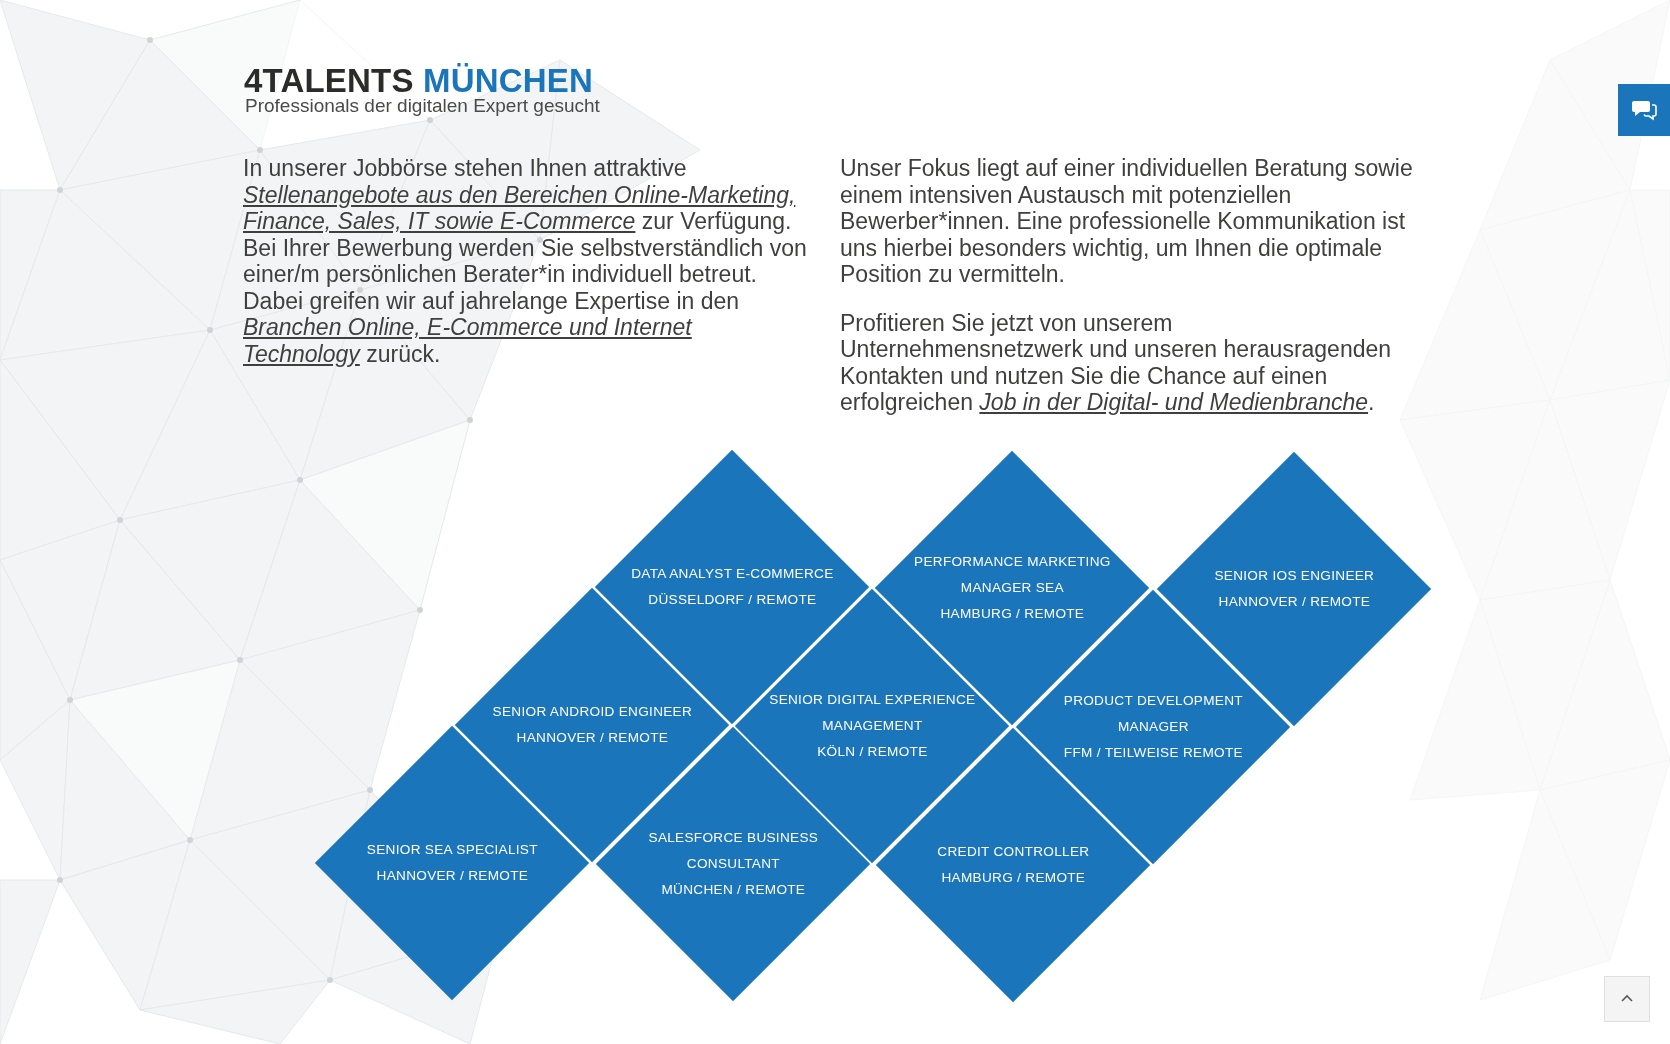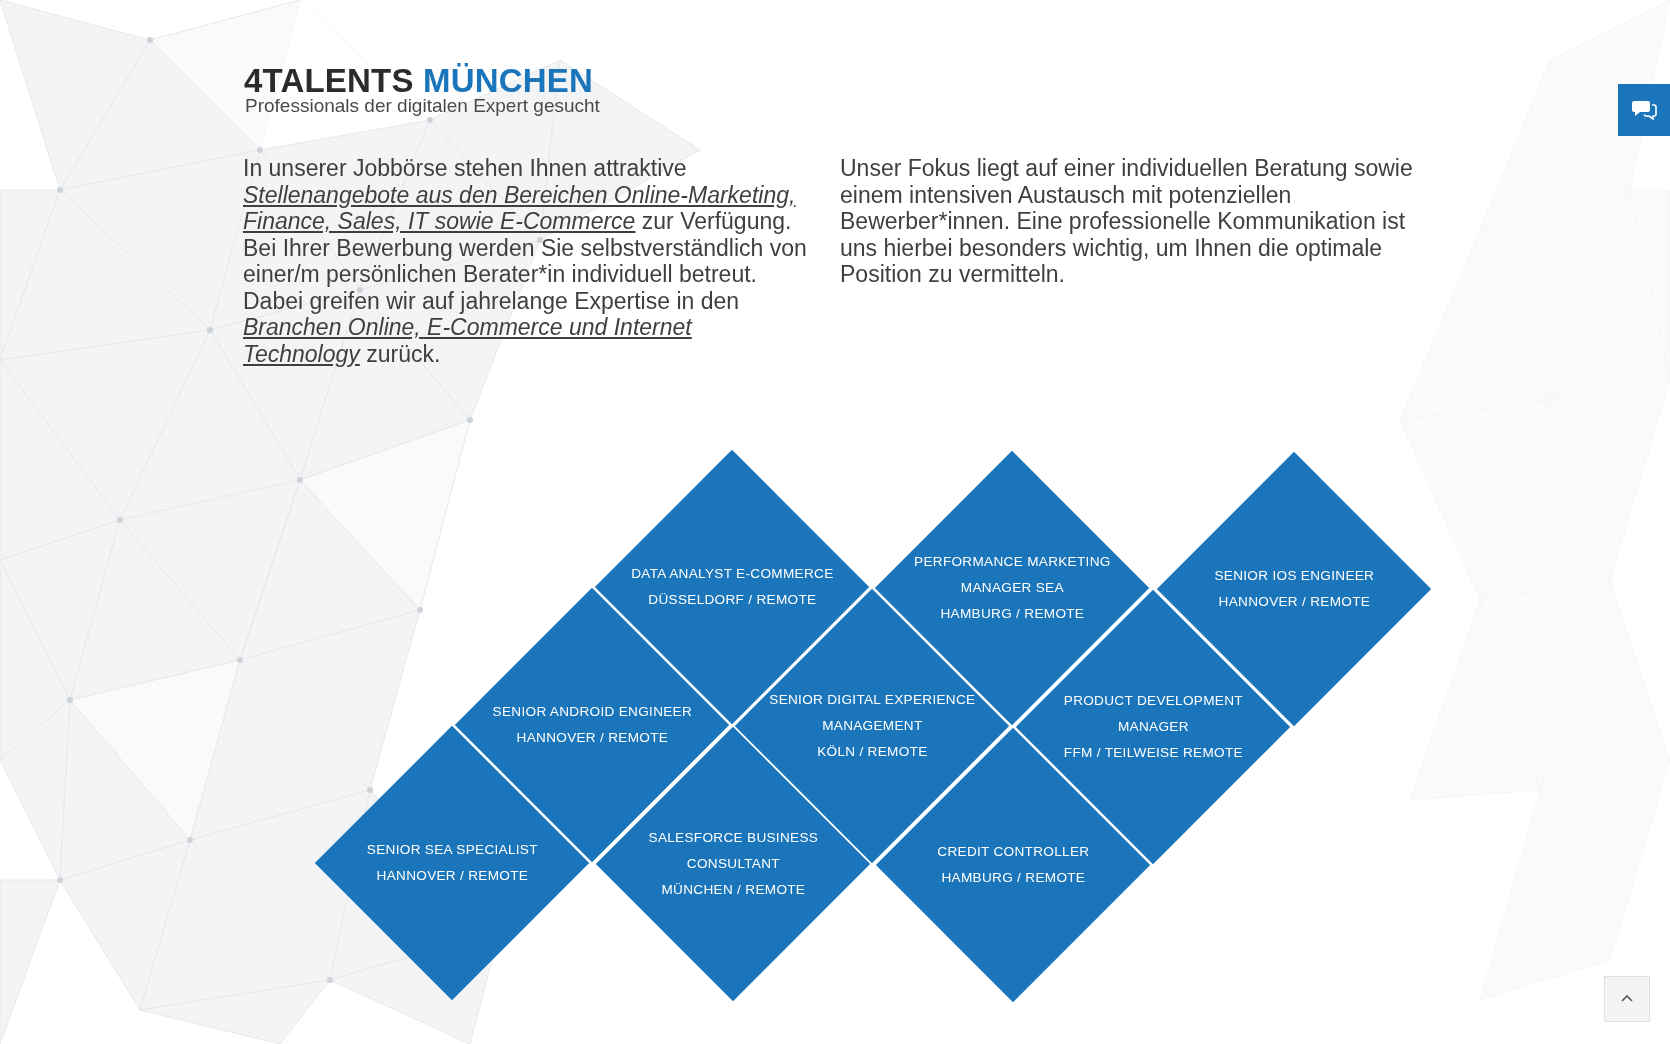--- a/index.html
+++ b/index.html
@@ -260,20 +260,21 @@
   <h1 id="page-title"><span>4TALENTS </span><span class="accent">MÜNCHEN</span></h1>
 
   <div id="page-subtitle">Professionals der digitalen Expert gesucht</div>
 
   <div id="col-left">
     <p class="body-p"><span>In unserer Jobbörse stehen Ihnen attraktive </span><em>Stellenangebote aus den Bereichen Online-Marketing, Finance, Sales, IT sowie E-Commerce</em><span> zur Verfügung. Bei Ihrer Bewerbung werden Sie selbstverständlich von einer/m persönlichen Berater*in individuell betreut. Dabei greifen wir auf jahrelange Expertise in den </span><em>Branchen Online, E-Commerce und Internet Technology</em><span> zurück.</span></p>
   </div>
 
   <div id="col-right">
     <p class="body-p">Unser Fokus liegt auf einer individuellen Beratung sowie einem intensiven Austausch mit potenziellen Bewerber*innen. Eine professionelle Kommunikation ist uns hierbei besonders wichtig, um Ihnen die optimale Position zu vermitteln.</p>
+    <p class="body-p tight"><span>Profitieren Sie jetzt von unserem Unternehmensnetzwerk und unseren herausragenden Kontakten und nutzen Sie die Chance auf einen erfolgreichen </span><em>Job in der Digital- und Medienbranche</em><span>.</span></p>
   </div>
 </div>
 
 <div id="diamond-grid">
 
   <div class="diamond" style="left:635px; top:490px;">
     <div class="d-inner">
       <span class="d-title">DATA ANALYST E-COMMERCE</span>
       <span class="d-loc">DÜSSELDORF / REMOTE</span>
     </div>

